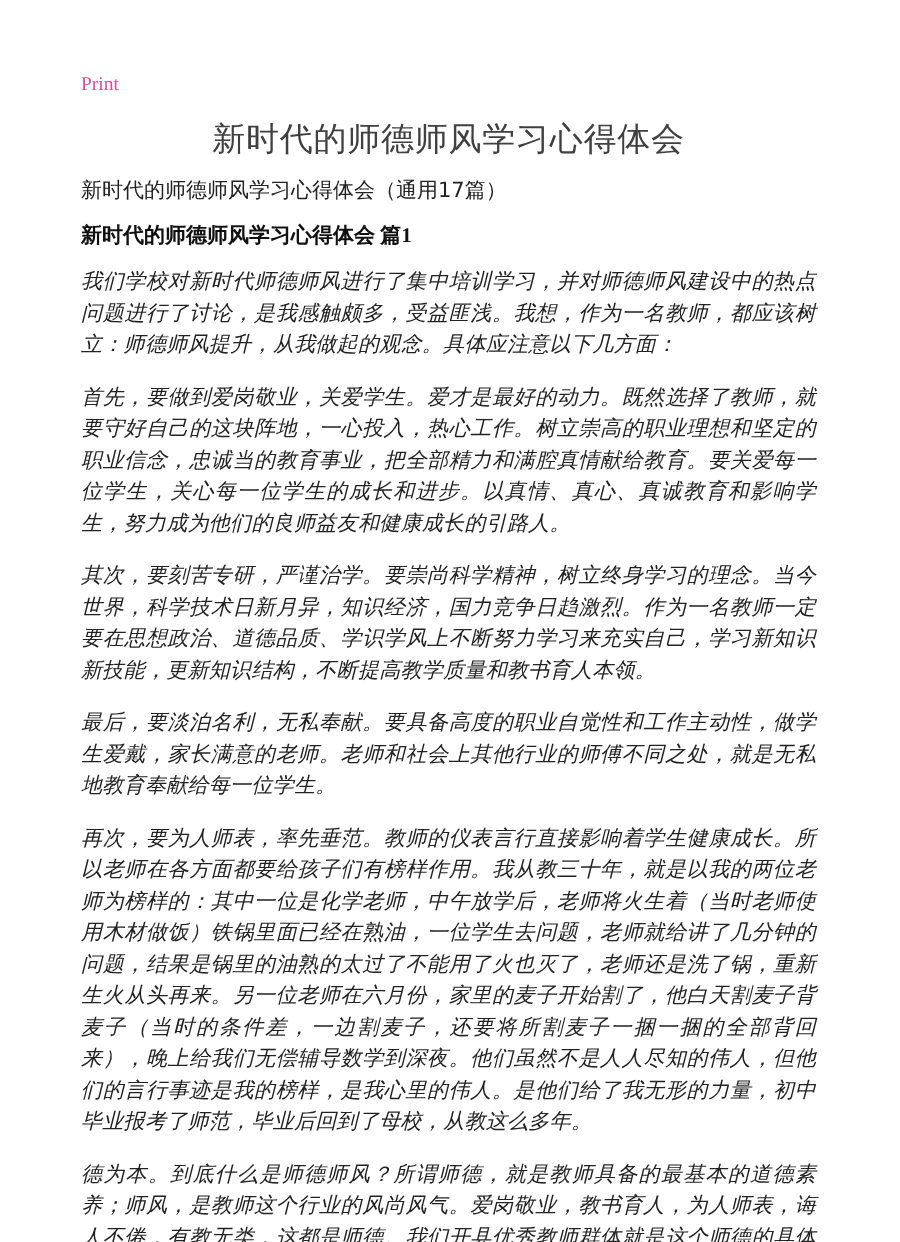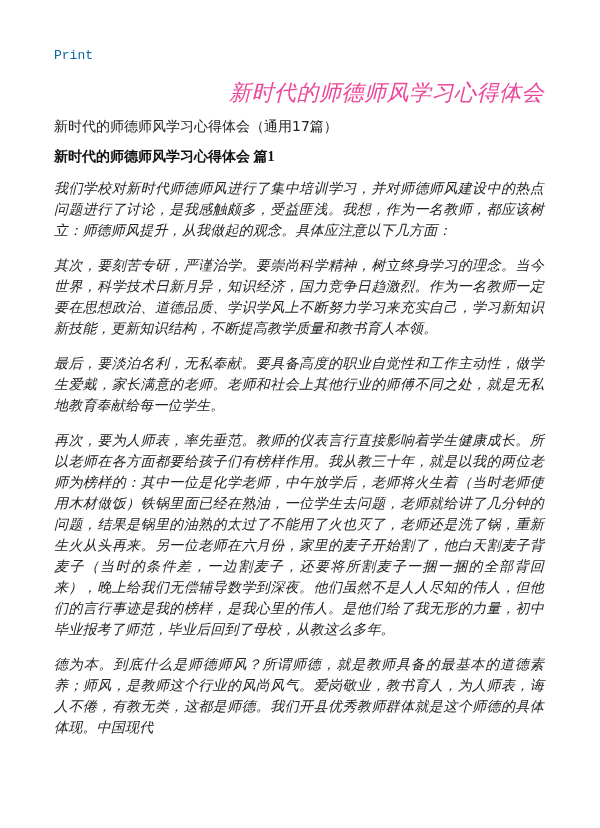--- a/index.html
+++ b/index.html
@@ -4,26 +4,26 @@
 <style>
   html, body { margin: 0; padding: 0; background: #ffffff; }
   body {
     width: 600px; height: 828px; overflow: hidden; position: relative;
     font-family: "DejaVu Sans", "Liberation Sans", sans-serif;
     color: #1a1a1a;
   }
   .page { position: absolute; left: 54px; top: 0; width: 490px; }
   .print {
     position: absolute; top: 48px; left: 0;
-    font-family: Liberation Mono, monospace;
-    font-size: 13px; color: #0369a1;
+    font-family: Liberation Serif, serif;
+    font-size: 13px; color: #ec4899;
   }
   .title {
-    position: absolute; top: 78px; left: 0; width: 490px; text-align: right;
-    font-size: 22px; color: #ec4899; letter-spacing: 0.5px; font-style: italic;
+    position: absolute; top: 78px; left: 0; width: 490px; text-align: center;
+    font-size: 22px; color: #404040; letter-spacing: 0.5px;
   }
   .subtitle {
     position: absolute; top: 118px; left: 0;
     font-size: 14px; color: #222;
   }
   .content { position: absolute; top: 148px; left: 0; width: 490px; }
   .h {
     font-family: Liberation Serif, serif;
     font-weight: bold; font-size: 14px; margin: 0 0 12px 0; color: #111;
   }
@@ -36,19 +36,20 @@
 <body>
 
 <div class="page">
   <div class="print">Print</div>
   <div class="title">新时代的师德师风学习心得体会</div>
   <div class="subtitle">新时代的师德师风学习心得体会（通用17篇）</div>
 
   <div class="content">
     <div class="h">新时代的师德师风学习心得体会 篇1</div>
     <p class="p">我们学校对新时代师德师风进行了集中培训学习，并对师德师风建设中的热点问题进行了讨论，是我感触颇多，受益匪浅。我想，作为一名教师，都应该树立：师德师风提升，从我做起的观念。具体应注意以下几方面：</p>
+    <p class="p">首先，要做到爱岗敬业，关爱学生。爱才是最好的动力。既然选择了教师，就要守好自己的这块阵地，一心投入，热心工作。树立崇高的职业理想和坚定的职业信念，忠诚当的教育事业，把全部精力和满腔真情献给教育。要关爱每一位学生，关心每一位学生的成长和进步。以真情、真心、真诚教育和影响学生，努力成为他们的良师益友和健康成长的引路人。</p>
     <p class="p">其次，要刻苦专研，严谨治学。要崇尚科学精神，树立终身学习的理念。当今世界，科学技术日新月异，知识经济，国力竞争日趋激烈。作为一名教师一定要在思想政治、道德品质、学识学风上不断努力学习来充实自己，学习新知识新技能，更新知识结构，不断提高教学质量和教书育人本领。</p>
     <p class="p">最后，要淡泊名利，无私奉献。要具备高度的职业自觉性和工作主动性，做学生爱戴，家长满意的老师。老师和社会上其他行业的师傅不同之处，就是无私地教育奉献给每一位学生。</p>
     <p class="p">再次，要为人师表，率先垂范。教师的仪表言行直接影响着学生健康成长。所以老师在各方面都要给孩子们有榜样作用。我从教三十年，就是以我的两位老师为榜样的：其中一位是化学老师，中午放学后，老师将火生着（当时老师使用木材做饭）铁锅里面已经在熟油，一位学生去问题，老师就给讲了几分钟的问题，结果是锅里的油熟的太过了不能用了火也灭了，老师还是洗了锅，重新生火从头再来。另一位老师在六月份，家里的麦子开始割了，他白天割麦子背麦子（当时的条件差，一边割麦子，还要将所割麦子一捆一捆的全部背回来），晚上给我们无偿辅导数学到深夜。他们虽然不是人人尽知的伟人，但他们的言行事迹是我的榜样，是我心里的伟人。是他们给了我无形的力量，初中毕业报考了师范，毕业后回到了母校，从教这么多年。</p>
 
     <p class="p">德为本。到底什么是师德师风？所谓师德，就是教师具备的最基本的道德素养；师风，是教师这个行业的风尚风气。爱岗敬业，教书育人，为人师表，诲人不倦，有教无类，这都是师德。我们开县优秀教师群体就是这个师德的具体体现。中国现代</p>
   </div>
 </div>
 
 </body></html>

